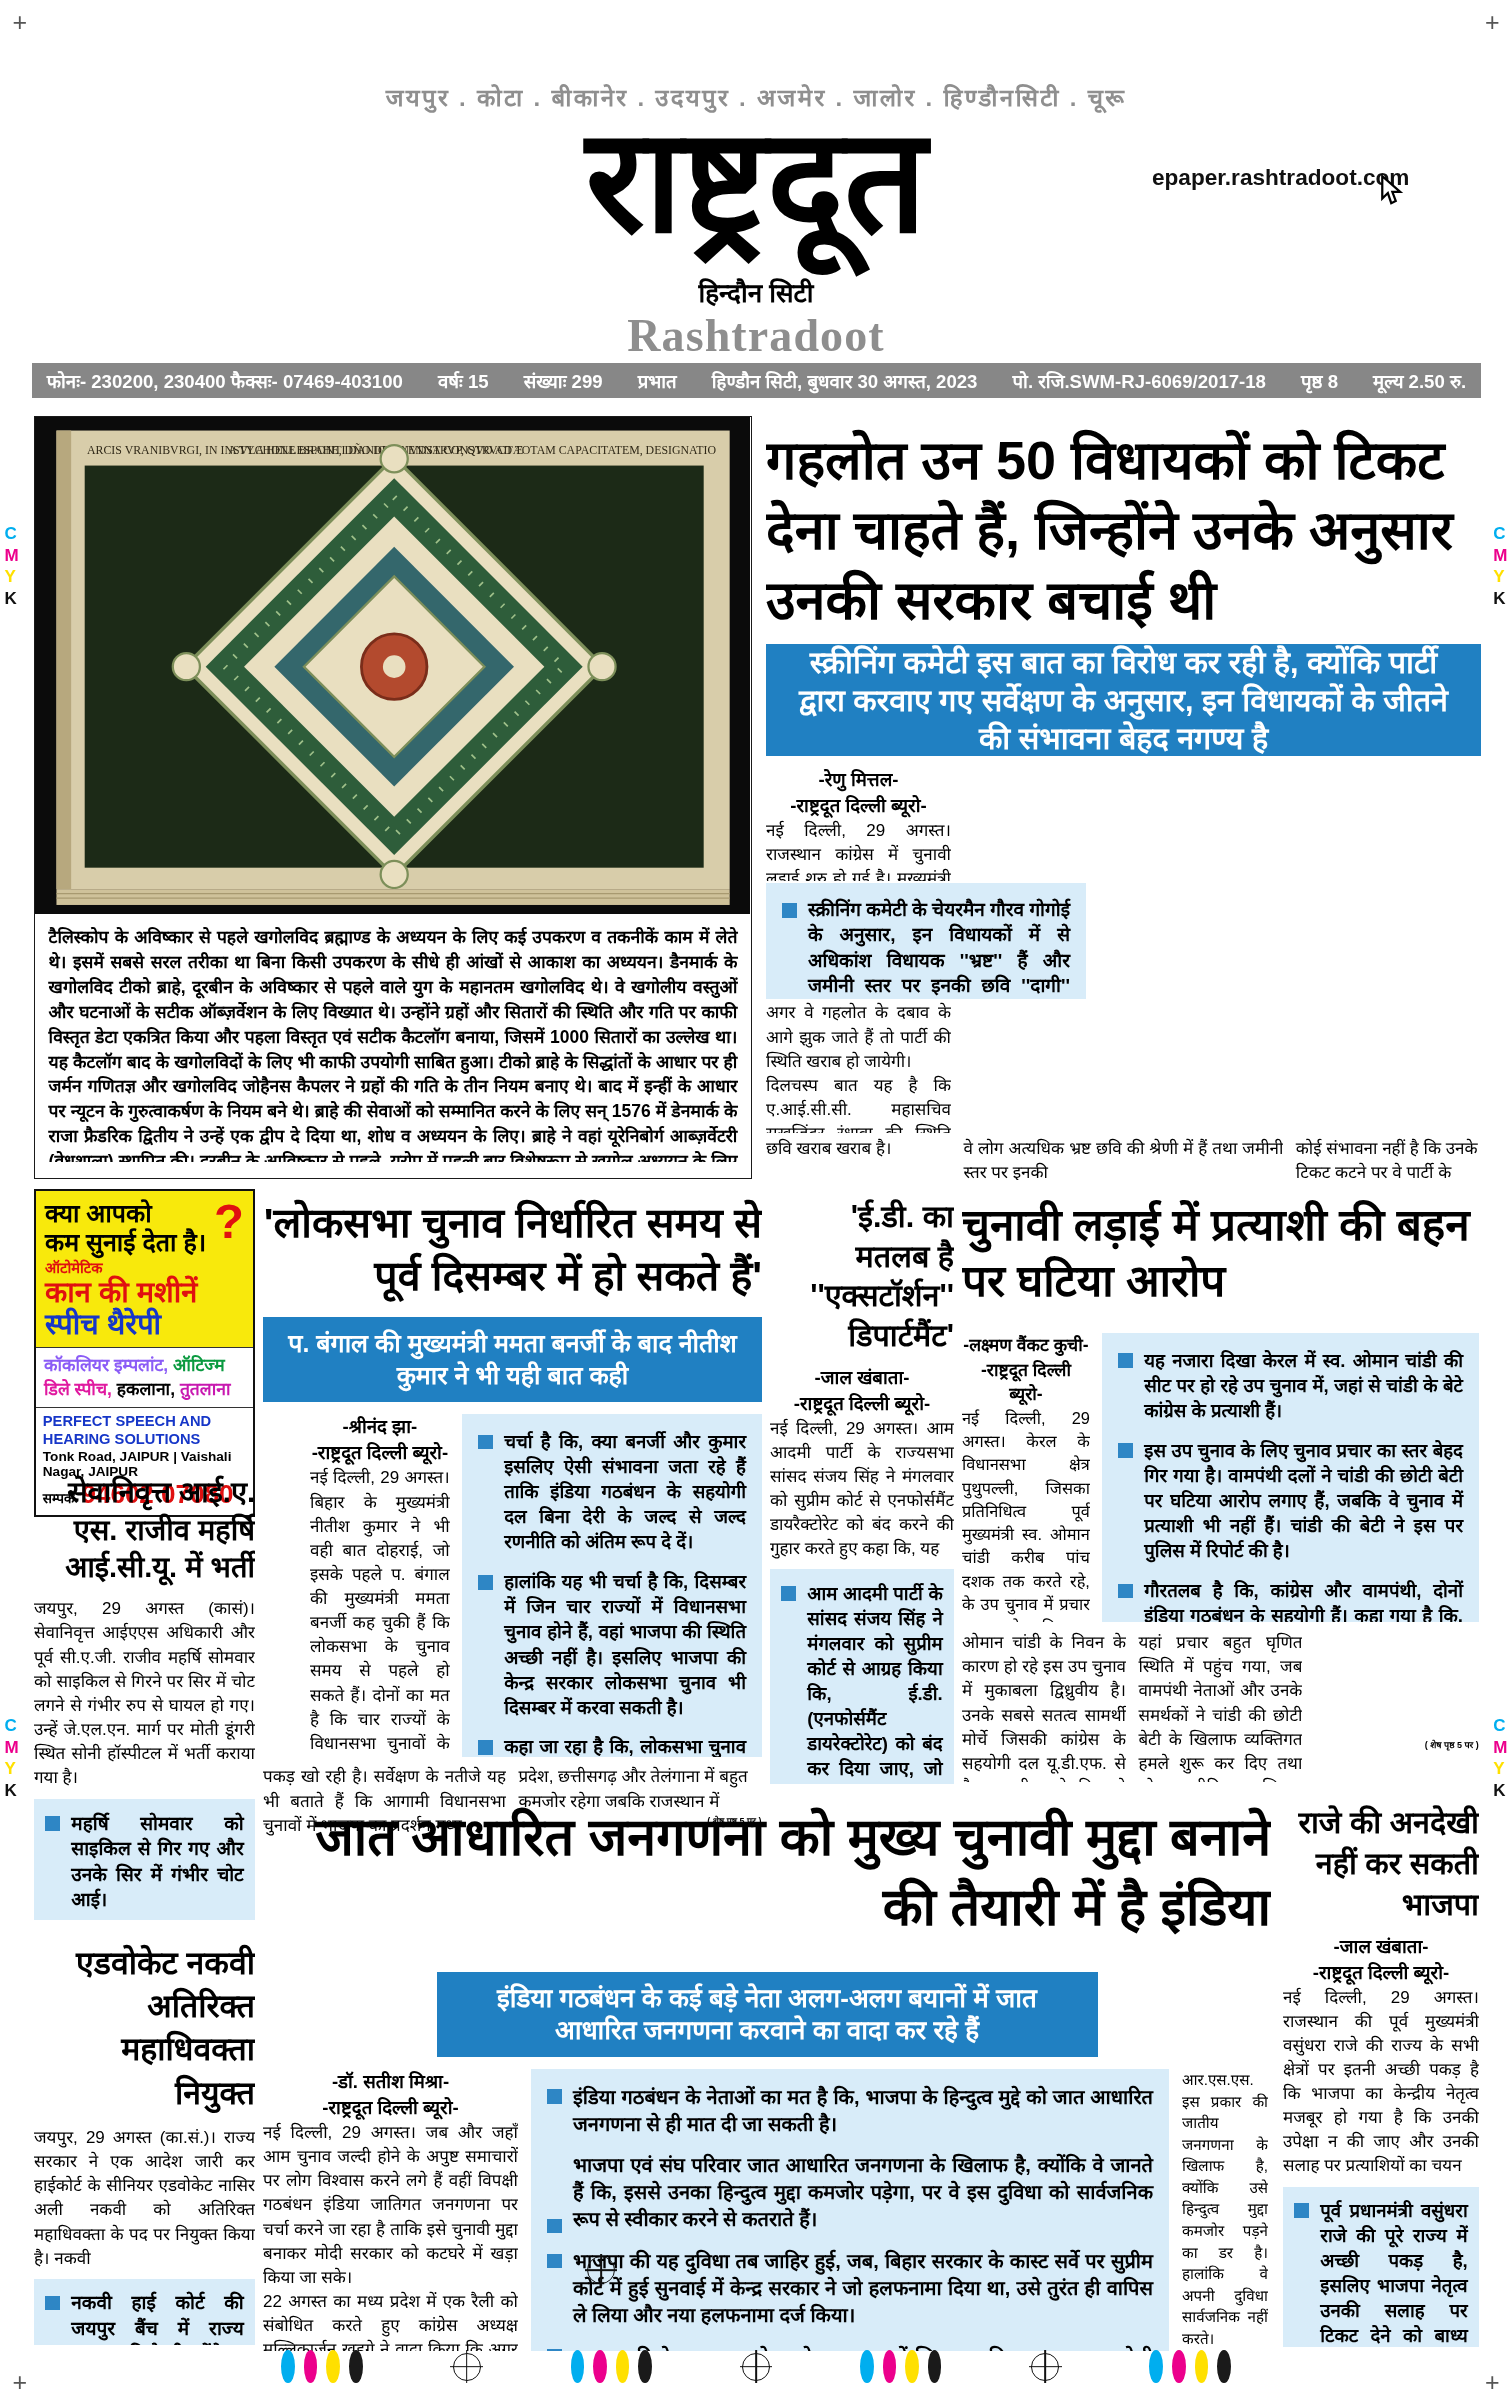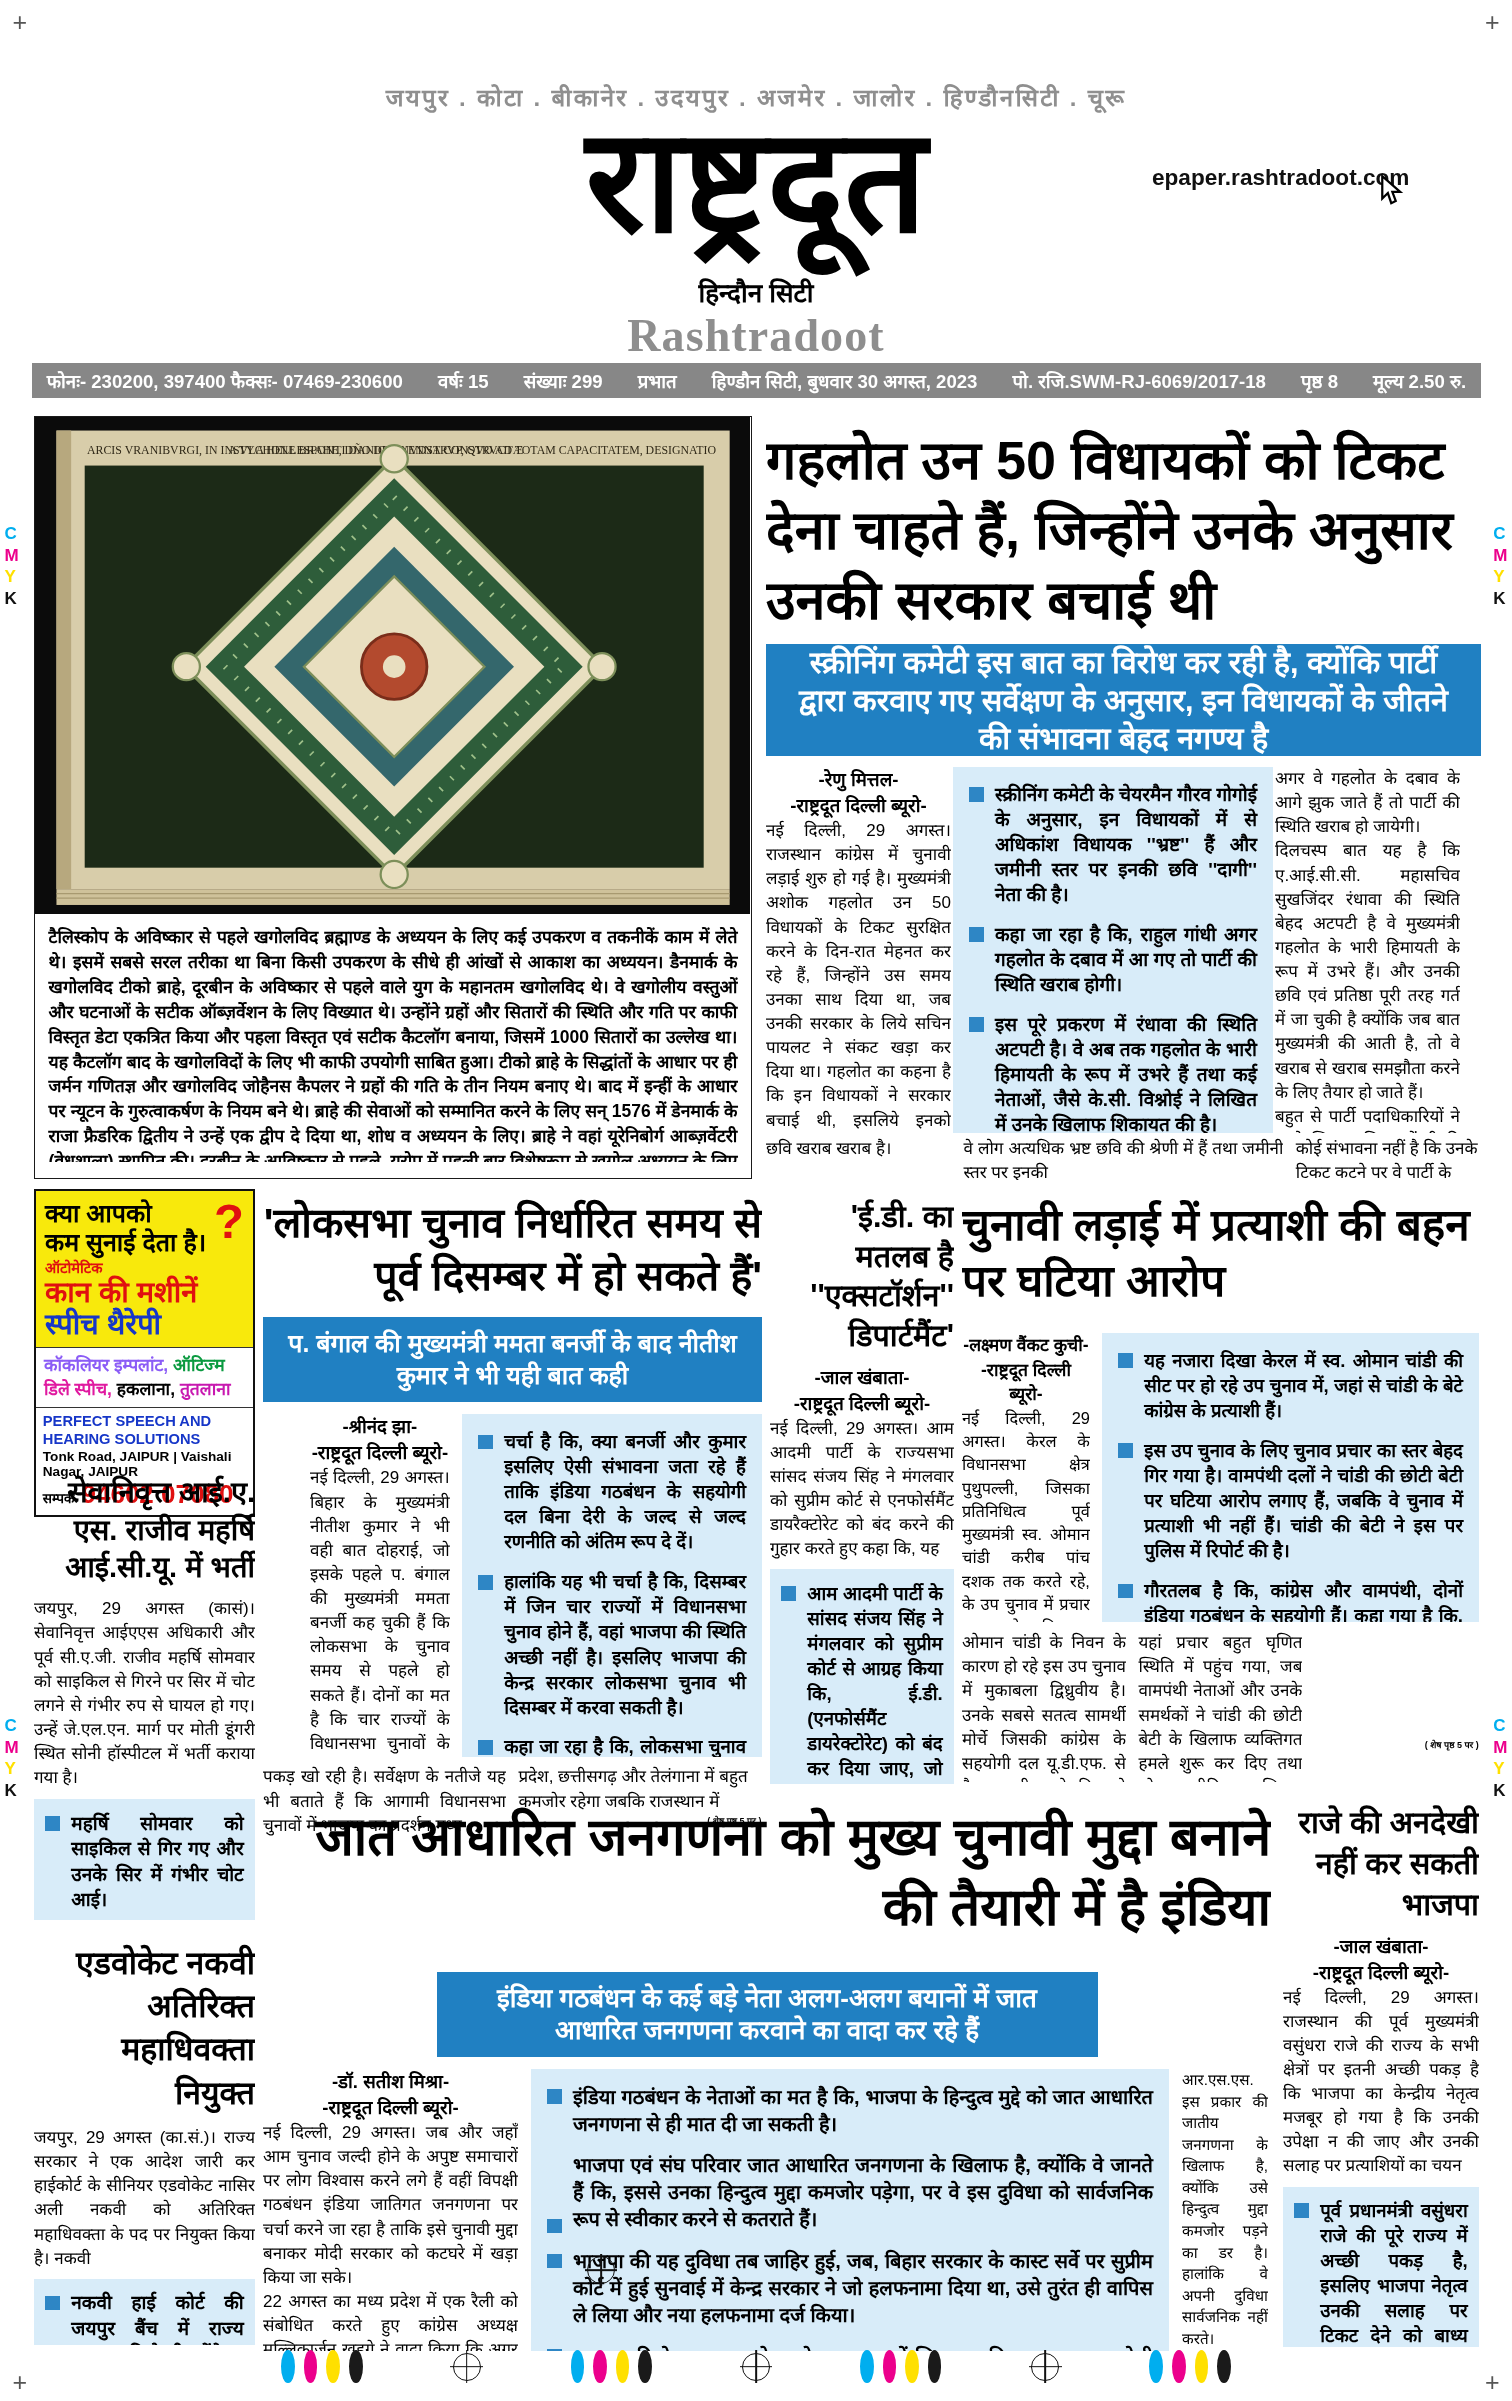--- a/index.html
+++ b/index.html
@@ -93,21 +93,21 @@
   <div class="abs cities">जयपुर . कोटा . बीकानेर . उदयपुर . अजमेर . जालोर . हिण्डौनसिटी . चूरू</div>
   <div class="abs logo">राष्ट्रदूत</div>
   <div class="abs website">epaper.rashtradoot.com</div>
   <svg class="abs cursor-ic" viewBox="0 0 28 33">
     <path d="M8 2 L8 22 L13 17 L16 26 L20 24 L17 16 L24 16 Z" fill="#fff" stroke="#000" stroke-width="2"></path>
   </svg>
   <div class="abs edition-city">हिन्दौन सिटी</div>
   <div class="abs latin">Rashtradoot</div>
 
   <div class="abs infobar">
-    <span>फोनः- 230200, 397400 फैक्सः- 07469-230600</span>
+    <span>फोनः- 230200, 230400 फैक्सः- 07469-403100</span>
     <span>वर्षः 15</span>
     <span>संख्याः 299</span>
     <span>प्रभात</span>
     <span>हिण्डौन सिटी, बुधवार 30 अगस्त, 2023</span>
     <span>पो. रजि.SWM-RJ-6069/2017-18</span>
     <span>पृष्ठ 8</span>
     <span>मूल्य 2.50 रु.</span>
   </div>
 
   <div class="abs media-block">
@@ -134,21 +134,21 @@
       <circle cx="1004" cy="442" r="24" fill="#e9dfc0" stroke="#7d8f5a" stroke-width="4"></circle>
       <rect x="38" y="836" width="1192" height="28" fill="#cfc29a"></rect>
       <line x1="38" y1="844" x2="1230" y2="844" stroke="#a89a70" stroke-width="2"></line>
       <line x1="38" y1="852" x2="1230" y2="852" stroke="#a89a70" stroke-width="2"></line>
     </svg>
     <div class="media-caption">टैलिस्कोप के अविष्कार से पहले खगोलविद ब्रह्माण्ड के अध्ययन के लिए कई उपकरण व तकनीकें काम में लेते थे। इसमें सबसे सरल तरीका था बिना किसी उपकरण के सीधे ही आंखों से आकाश का अध्ययन। डैनमार्क के खगोलविद टीको ब्राहे, दूरबीन के अविष्कार से पहले वाले युग के महानतम खगोलविद थे। वे खगोलीय वस्तुओं और घटनाओं के सटीक ऑब्ज़र्वेशन के लिए विख्यात थे। उन्होंने ग्रहों और सितारों की स्थिति और गति पर काफी विस्तृत डेटा एकत्रित किया और पहला विस्तृत एवं सटीक कैटलॉग बनाया, जिसमें 1000 सितारों का उल्लेख था। यह कैटलॉग बाद के खगोलविदों के लिए भी काफी उपयोगी साबित हुआ। टीको ब्राहे के सिद्धांतों के आधार पर ही जर्मन गणितज्ञ और खगोलविद जोहैनस कैपलर ने ग्रहों की गति के तीन नियम बनाए थे। बाद में इन्हीं के आधार पर न्यूटन के गुरुत्वाकर्षण के नियम बने थे। ब्राहे की सेवाओं को सम्मानित करने के लिए सन् 1576 में डेनमार्क के राजा फ्रैडरिक द्वितीय ने उन्हें एक द्वीप दे दिया था, शोध व अध्ययन के लिए। ब्राहे ने वहां यूरेनिबोर्ग आब्ज़र्वेटरी (वेधशाला) स्थापित की। दूरबीन के आविष्कार से पहले, यूरोप में पहली बार विशेषरूप से खगोल अध्ययन के लिए एक भवन बना था। सन् 1580 में यह बिल्डिंग बनकर तैयार हुई। मुख्य इमारत के चारों तरफ चारदीवारी से घिरे बगीचे थे। मुख्य भवन तीन मंजिल का था। ग्राउण्ड फ्लोर पर ब्राहे व उनका परिवार और वहां आने वाले खगोलविद रहते थे। दूसरी मंजिल पर खगोलशास्त्र के उपकरण थे। तीसरी मंजिल पर छात्रों के कक्ष थे। किंग फ्रैडरिक द्वितीय की मौत के बाद ब्राहे को आर्थिक सहायता नहीं मिली, तो उन्होंने भी इस जगह को छोड़ दिया। सन् 1601 में उनकी मौत हो गई। नए राजा ने यूरेनिबोर्ग व एक अन्य एस्ट्रोलॉजिकल साइट को तोड़ दिया।</div>
   </div>
 
   <div class="abs headline clip" style="left:766px;top:419px;width:715px;height:220px;font-size:54px;line-height:1.3;">गहलोत उन 50 विधायकों को टिकट देना चाहते हैं, जिन्होंने उनके अनुसार उनकी सरकार बचाई थी</div>
   <div class="abs bluebox" style="left:766px;top:644px;width:715px;height:112px;font-size:30.5px;line-height:1.25;padding:0 26px;">स्क्रीनिंग कमेटी इस बात का विरोध कर रही है, क्योंकि पार्टी द्वारा करवाए गए सर्वेक्षण के अनुसार, इन विधायकों के जीतने की संभावना बेहद नगण्य है</div>
-  <div class="abs" style="left:766px;top:767px;width:715px;height:366px;display:flex;gap:2px;">
+  <div class="abs" style="left:766px;top:767px;width:715px;height:366px;display:flex;gap:2px;flex-direction:column;">
     <div style="width:185px;" class="clip">
       <div class="byline">-रेणु मित्तल-</div>
       <div class="byline">-राष्ट्रदूत दिल्ली ब्यूरो-</div>
       <div class="body">नई दिल्ली, 29 अगस्त। राजस्थान कांग्रेस में चुनावी लड़ाई शुरु हो गई है। मुख्यमंत्री अशोक गहलोत उन 50 विधायकों के टिकट सुरक्षित करने के दिन-रात मेहनत कर रहे हैं, जिन्होंने उस समय उनका साथ दिया था, जब उनकी सरकार के लिये सचिन पायलट ने संकट खड़ा कर दिया था। गहलोत का कहना है कि इन विधायकों ने सरकार बचाई थी, इसलिये इनको टिकट दिया जाना चाहिये तथा इन्हें पुनः चुनाव में खड़ा किया जाना चाहिये।</div>
 
     </div>
     <div class="bullets" style="width:320px;height:366px;">
       <div class="bullet" style="font-size:19px;line-height:1.32;">
         <span class="sq"></span>
           <span>स्क्रीनिंग कमेटी के चेयरमैन गौरव गोगोई के अनुसार, इन विधायकों में से अधिकांश विधायक ''भ्रष्ट'' हैं और जमीनी स्तर पर इनकी छवि ''दागी'' नेता की है।</span>

